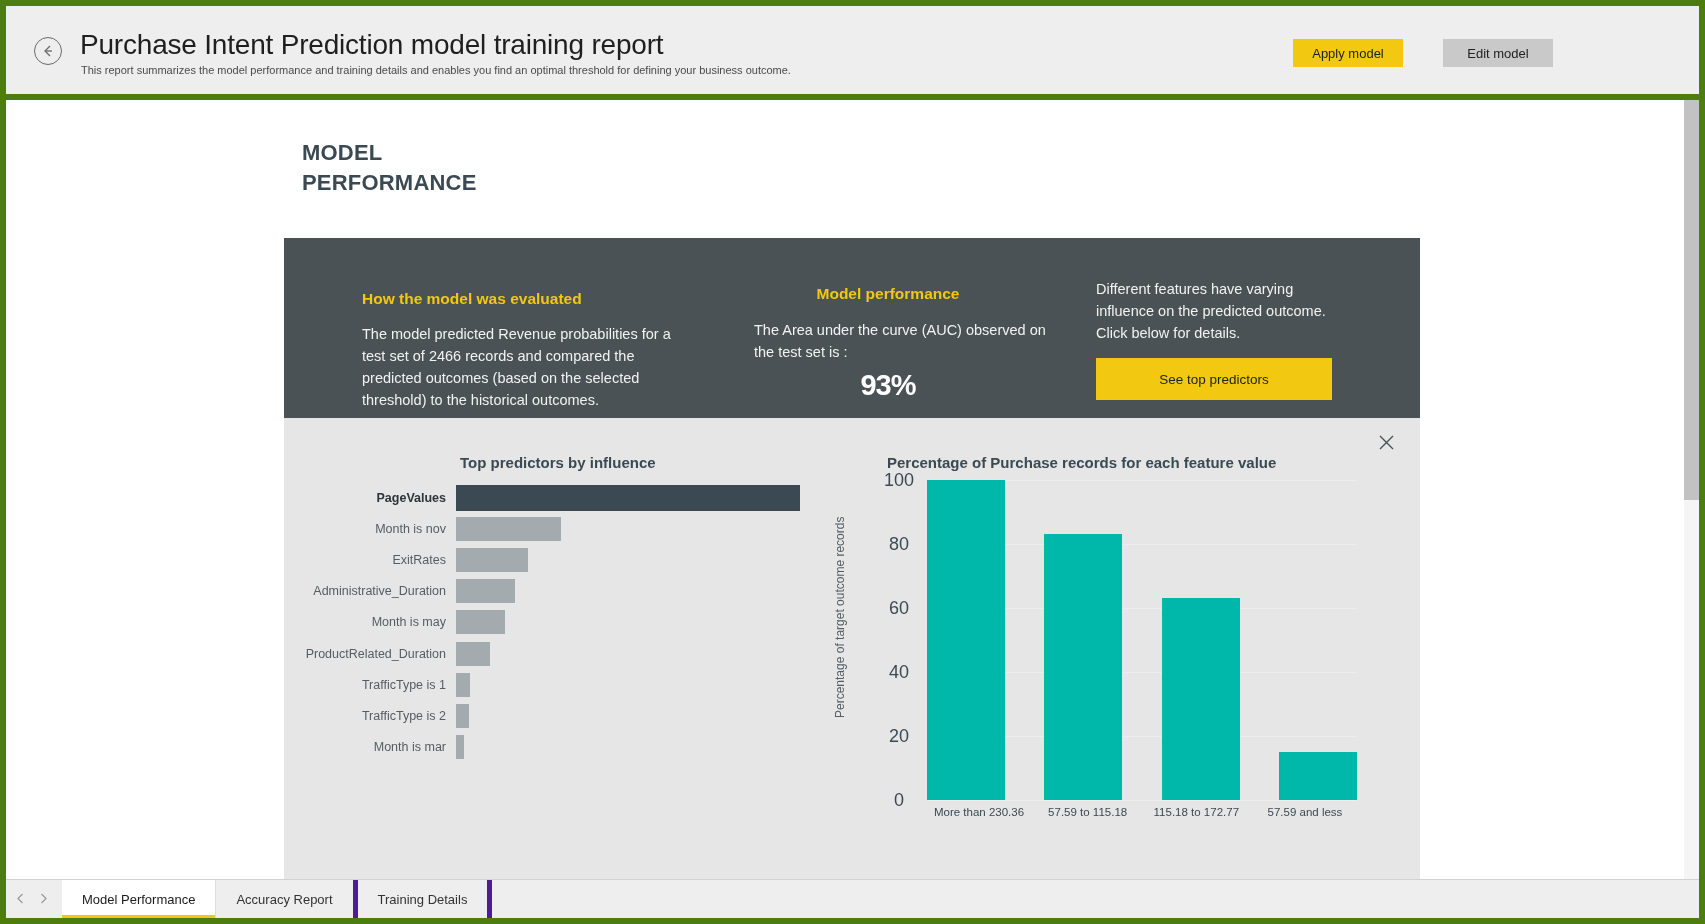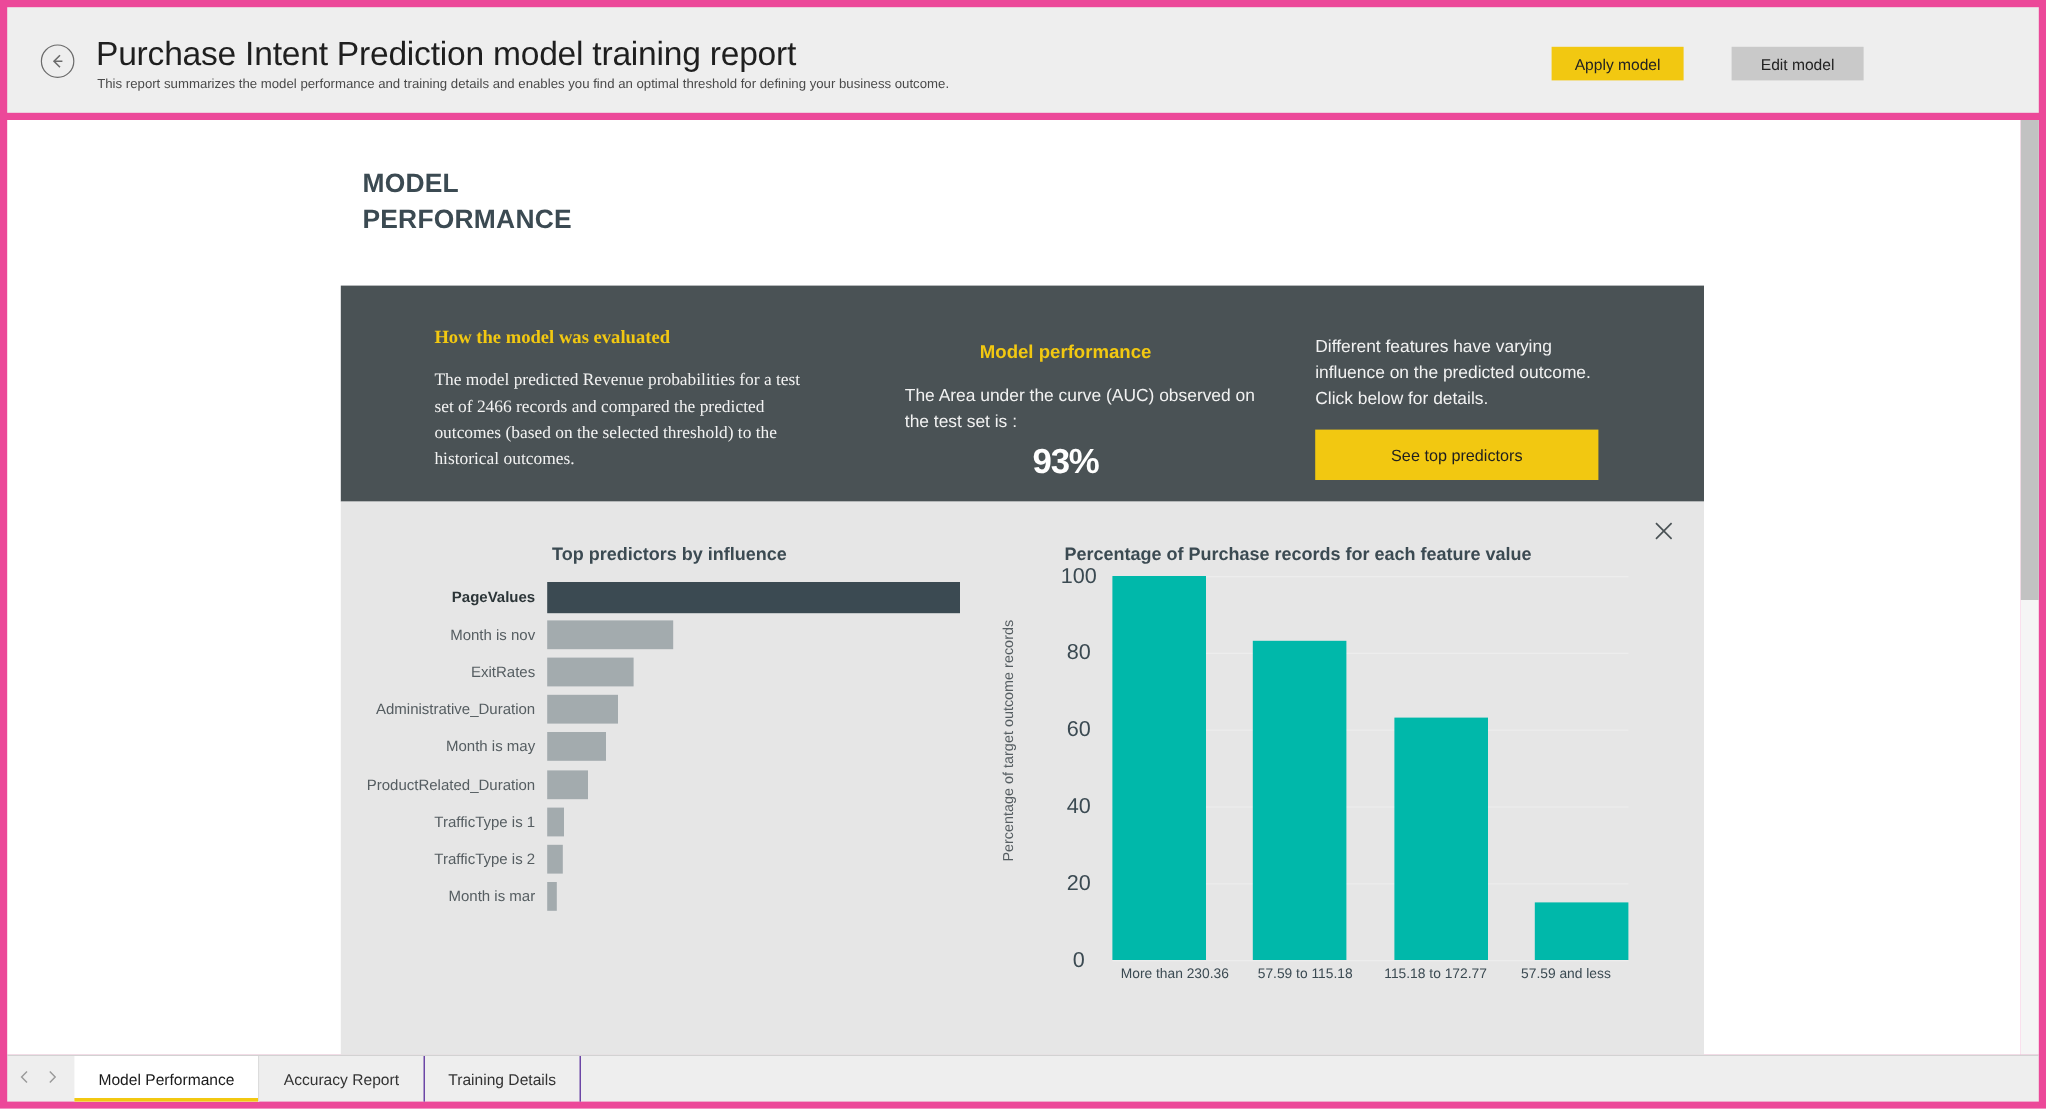--- a/index.html
+++ b/index.html
@@ -5,21 +5,21 @@
   * { box-sizing: border-box; margin: 0; padding: 0; }
   html, body {
     width: 1705px; height: 924px;
     font-family: "Liberation Sans", sans-serif;
     background: #ffffff;
     overflow: hidden;
   }
   .app {
     position: relative;
     width: 1705px; height: 924px;
-    background: #ec4899;
+    background: #4d7c0f;
   }
 
   
   .header {
     position: absolute;
     left: 6px; top: 6px;
     width: 1693px; height: 88px;
     background: #eeeeee;
   }
   .back-btn {
@@ -91,21 +91,21 @@
     width: 1136px; height: 180px;
     background: #4a5255;
   }
   .dp-col { position: absolute; }
   .dp-h {
     color: #f2c811; font-weight: bold; font-size: 15.5px;
   }
   .dp-p {
     color: #f2f2f2; font-size: 14.5px; line-height: 22px;
   }
-  .dp-c1 { left: 78px; top: 35px; width: 320px; font-family: Liberation Serif, serif; }
+  .dp-c1 { left: 78px; top: 52px; width: 320px; }
   .dp-c1 .dp-p { margin-top: 15px; }
   .dp-c2 { left: 470px; top: 47px; width: 300px; text-align: left; }
   .dp-c2 .dp-h { display:block; text-align:center; width: 268px; }
   .dp-c2 .dp-p { margin-top: 16px; }
   .dp-big {
     color: #ffffff; font-size: 29px; font-weight: 700;
     text-align: center; width: 268px; margin-top: 6px;
     letter-spacing: -1px;
   }
   .dp-c3 { left: 812px; top: 40px; width: 250px; }
@@ -218,21 +218,21 @@
   }
   .tab-arrows {
     display: flex; align-items: center; gap: 14px;
     padding: 0 14px 0 10px;
   }
   .tab-arrow { cursor: pointer; display:block; }
   .tab {
     display: flex; align-items: center; justify-content: center;
     padding: 0 20px;
     font-size: 13px; color: #333;
-    border-right: 1px solid #4c1d95;
+    border-right: 5px solid #4c1d95;
     cursor: pointer;
     position: relative;
   }
   .tab.active {
     background: #ffffff;
     color: #1a1a1a;
     border-right: 1px solid #dcdcdc;
   }
   .tab.active::after {
     content: "";

